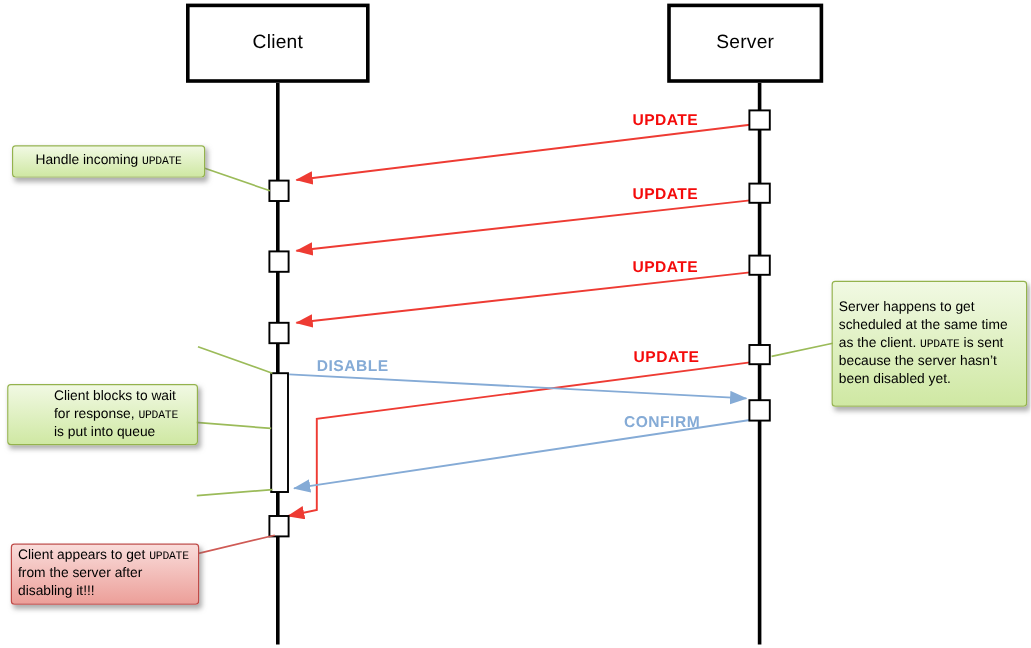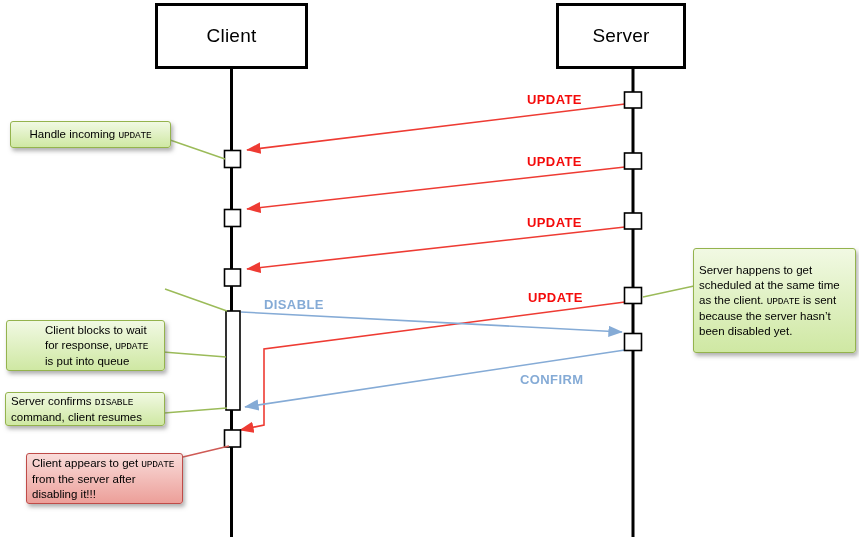--- a/index.html
+++ b/index.html
@@ -6,21 +6,21 @@
   #stage {
     position:relative; width:859px; height:540px; background:#ffffff;
     font-family:"Liberation Sans", sans-serif; overflow:hidden;
   }
   #wires { position:absolute; left:0; top:0; z-index:1; }
 
   .participant {
     position:absolute; box-sizing:border-box; background:#fff;
     border:3px solid #000; z-index:2; display:flex;
     align-items:center; justify-content:center;
-    font-size:19px; color:#000; letter-spacing:0.2px;
+    font-size:16px; color:#000; letter-spacing:0.2px;
   }
   .msg-label {
     position:absolute; z-index:2; font-size:13px; font-weight:600;
     letter-spacing:0.4px; white-space:nowrap;
   }
   .msg-red  { color:#f40b0b; }
   .msg-blue { color:#85abd6; }
 
   .note {
     position:absolute; box-sizing:border-box; z-index:3;
@@ -29,21 +29,20 @@
     text-align:left; font-size:11.5px; line-height:15px; color:#000;
     box-shadow:2px 3px 4px rgba(110,110,110,0.55);
   }
   .note-green {
     background:linear-gradient(#f1f9e3, #cfe8a3);
     border:1px solid #94b34d;
   }
   .note-red {
     background:linear-gradient(#f9dcda, #ec9f99);
     border:1px solid #bf4b48;
-    margin-left:17px;
   }
   .kw {
     font-family:"Liberation Mono", monospace;
     font-size:9.5px; letter-spacing:-0.2px;
   }
 </style>
 </head>
 <body>
 
 <div id="stage">
@@ -94,32 +93,29 @@
   </div>
   <div class="participant" style="left:556px; top:3px; width:130px; height:66px;">
     <span>Server</span>
   </div>
 
   <div class="msg-label msg-red" style="left:527px; top:92px;">UPDATE</div>
   <div class="msg-label msg-red" style="left:527px; top:154px;">UPDATE</div>
   <div class="msg-label msg-red" style="left:527px; top:215px;">UPDATE</div>
   <div class="msg-label msg-red" style="left:528px; top:290px;">UPDATE</div>
   <div class="msg-label msg-blue" style="left:264px; top:297px;">DISABLE</div>
-  <div class="msg-label msg-blue" style="left:520px; top:344px;margin-top:28px;">CONFIRM</div>
+  <div class="msg-label msg-blue" style="left:520px; top:344px;">CONFIRM</div>
 
   <div class="note note-green" style="left:10px; top:121px; width:161px; height:27px;">
     <span><span>Handle incoming </span><span class="kw">UPDATE</span><span></span></span>
   </div>
   <div class="note note-green" style="left:6px; top:320px; width:159px; height:51px;padding-left:38px;">
     <span><span>Client blocks to wait for response, </span><span class="kw">UPDATE</span><span> is put into queue</span></span>
   </div>
-  <div class="note note-green" style="left:5px; top:392px; width:160px; height:34px;">
-    <span><span>Server confirms </span><span class="kw">DISABLE</span><span> command, client resumes</span></span>
-  </div>
   <div class="note note-red" style="left:9px; top:453px; width:157px; height:51px;">
     <span><span>Client appears to get </span><span class="kw">UPDATE</span><span> from the server after disabling it!!!</span></span>
   </div>
 
-  <div class="note note-green" style="left:693px; top:248px; width:163px; height:105px;">
+  <div class="note note-green" style="left:693px; top:234px; width:163px; height:105px;">
     <span><span>Server happens to get scheduled at the same time as the client.  </span><span class="kw">UPDATE</span><span> is sent because the server hasn’t been disabled yet.</span></span>
   </div>
 
 </div>
 
 </body></html>

